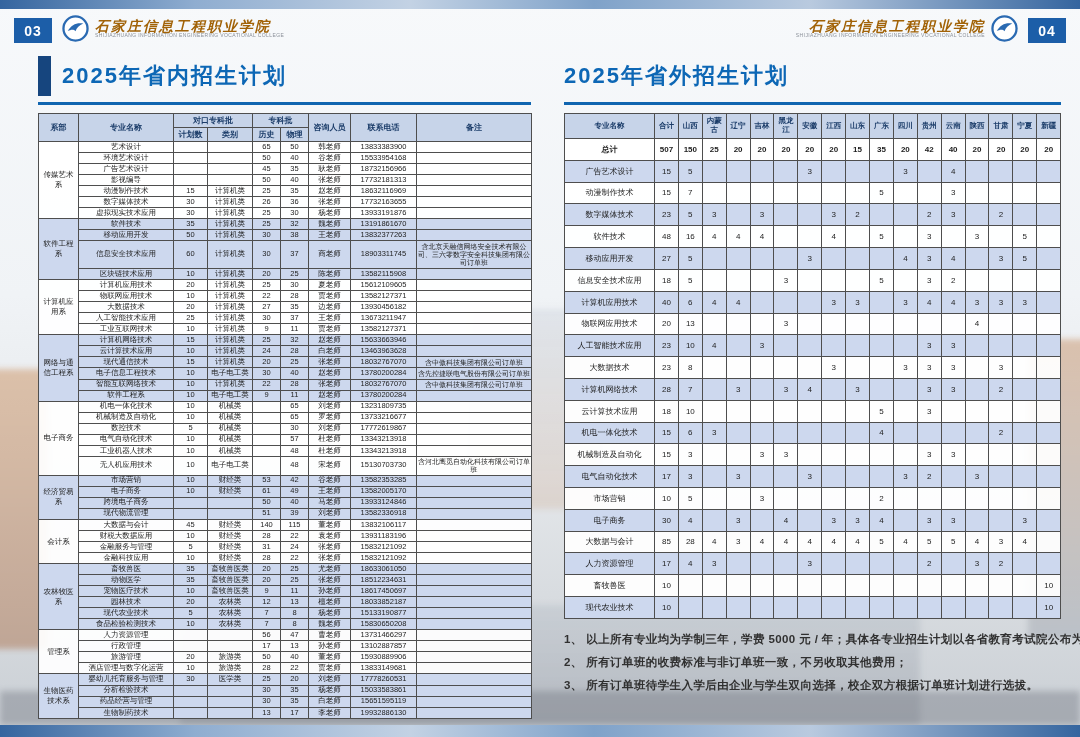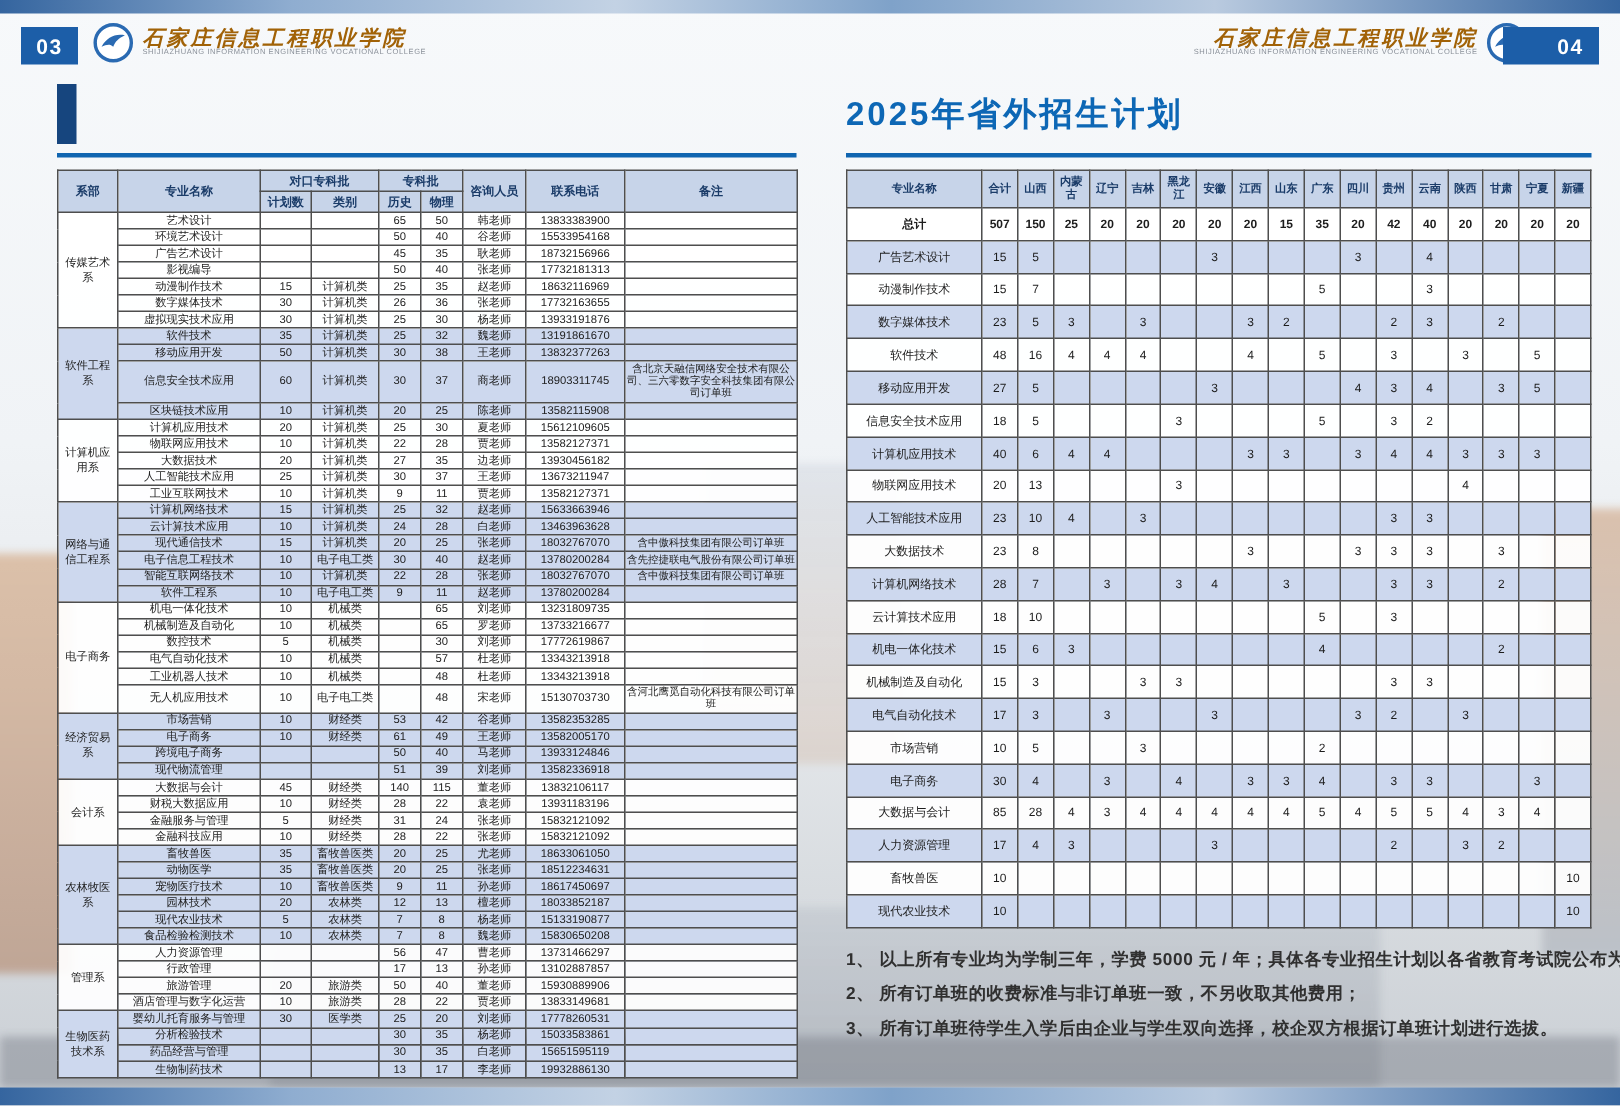--- a/index.html
+++ b/index.html
@@ -16,21 +16,21 @@
   .b1{left:-8px;top:360px;width:56px;height:280px;background:linear-gradient(180deg,#c98a54,#a96b43);opacity:.45;}
   .b2{right:-8px;top:330px;width:60px;height:300px;background:linear-gradient(180deg,#c4895a,#9fa7b2);opacity:.45;}
   .b3{left:180px;bottom:0;width:740px;height:120px;background:linear-gradient(180deg,rgba(150,160,175,.35),rgba(120,126,136,.45));opacity:.6;}
   .b4{left:0;bottom:0;width:100%;height:34px;background:rgba(110,116,126,.4);}
   .b5{left:470px;top:300px;width:130px;height:200px;background:linear-gradient(180deg,rgba(175,185,200,.4),rgba(200,150,110,.35));opacity:.6;}
 
   
   .header-band{position:absolute;top:15px;left:0;right:0;height:34px;z-index:6;}
   .badge{position:absolute;top:3px;width:38px;height:25px;background:#1c5ea8;color:#fff;
          font-size:14px;font-weight:bold;display:flex;align-items:center;justify-content:center;letter-spacing:1px;}
-  .badge.left{left:14px;} .badge.right{right:14px;padding-left:26px;}
+  .badge.left{left:14px;} .badge.right{right:14px;}
   .brand{position:absolute;top:0;display:flex;align-items:center;gap:6px;}
   .brand.left{left:62px;} .brand.right{right:62px;}
   .logo{width:27px;height:27px;flex:0 0 auto;}
   .names{display:flex;flex-direction:column;line-height:1.05;}
   .cn{font-family:"DejaVu Serif",serif;font-style:italic;font-weight:bold;color:#a16207;font-size:14px;letter-spacing:2px;white-space:nowrap;}
   .en{font-size:5px;color:#8a9099;letter-spacing:.4px;white-space:nowrap;}
   .brand.right .names{align-items:flex-end;}
 
   
   .page{position:absolute;top:56px;z-index:3;}
@@ -97,20 +97,21 @@
       <circle cx="13" cy="13" r="11.6" fill="#ffffff" stroke="#2a6ab2" stroke-width="2.2"></circle>
       <path d="M5.5 15.5 C9 9.5, 14 7, 20.5 8.2 C16.5 10.2, 14.2 12.2, 13 15.6 C11 13.4, 8.5 14.2, 5.5 15.5 Z" fill="#2a6ab2"></path>
     </svg>
   </div>
   <div class="badge right">04</div>
 </div>
 
 <div class="page page-left">
   <div class="title-row">
     <div class="title-bar"></div>
+    <div class="page-title">2025年省内招生计划</div>
   </div>
   <div class="title-underline"></div>
   <table class="ltable">
     <colgroup>
       <col style="width:40px">
         <col style="width:95px">
         <col style="width:34px">
         <col style="width:45px">
       <col style="width:28px">
         <col style="width:28px">

